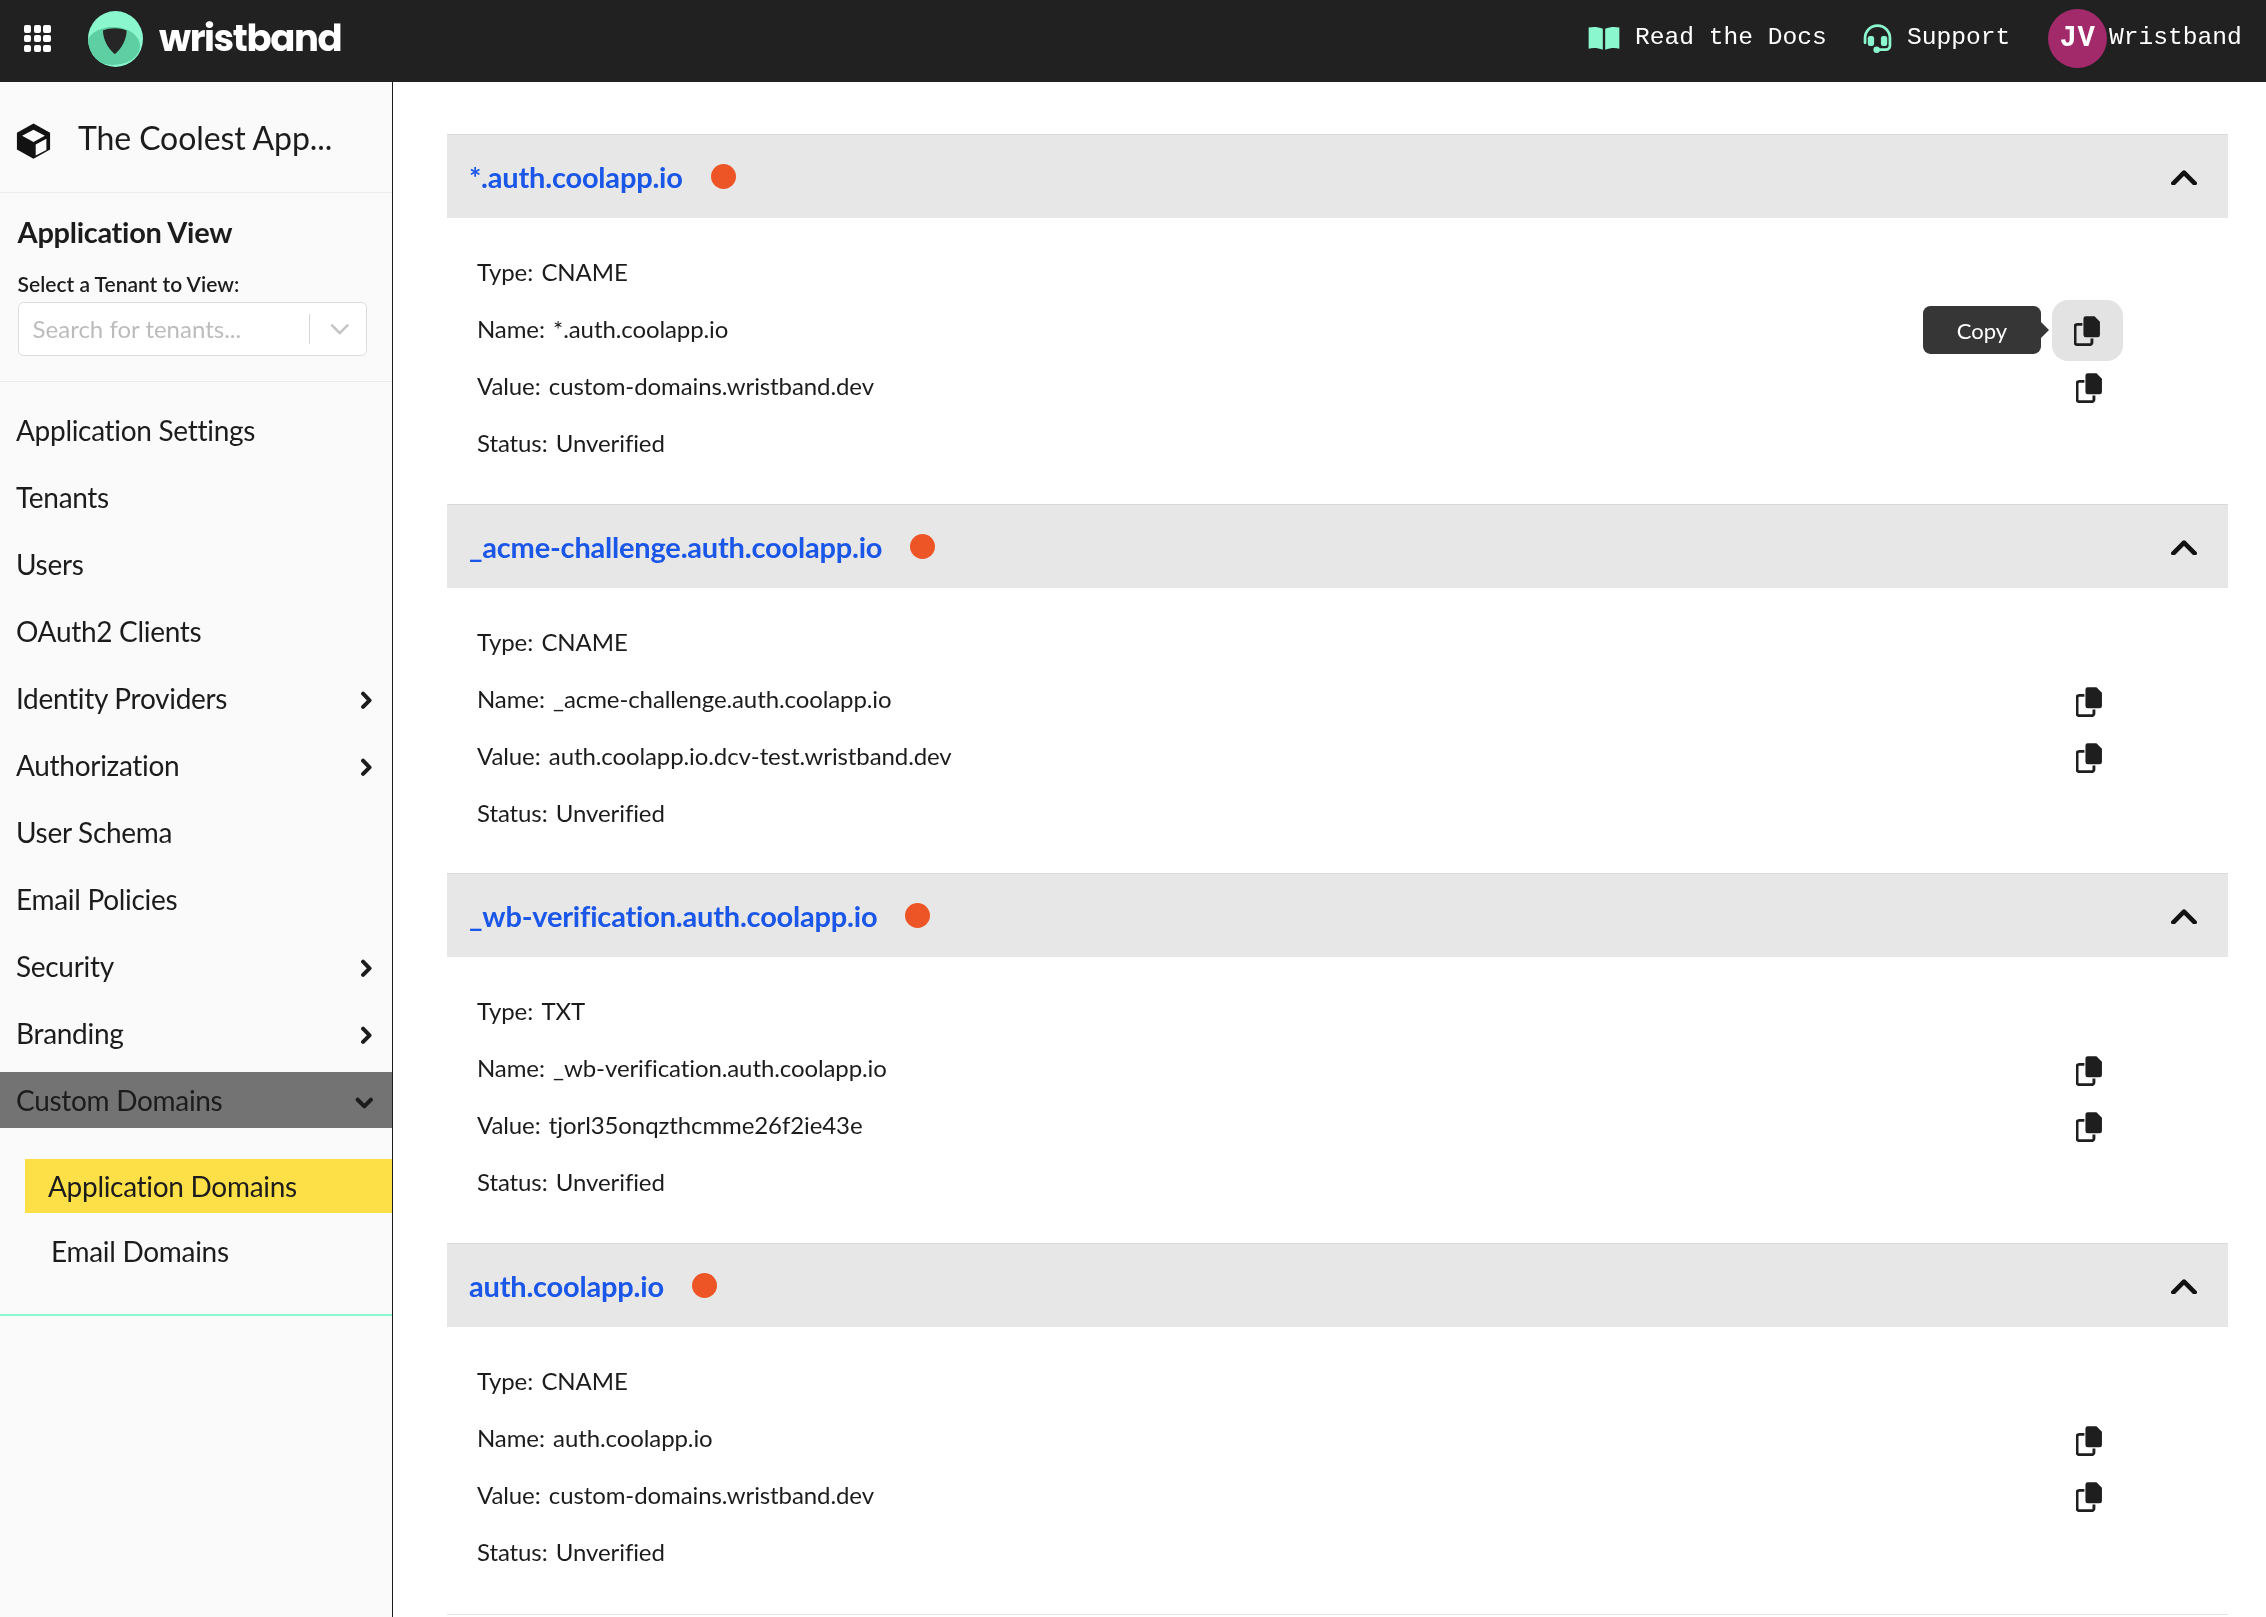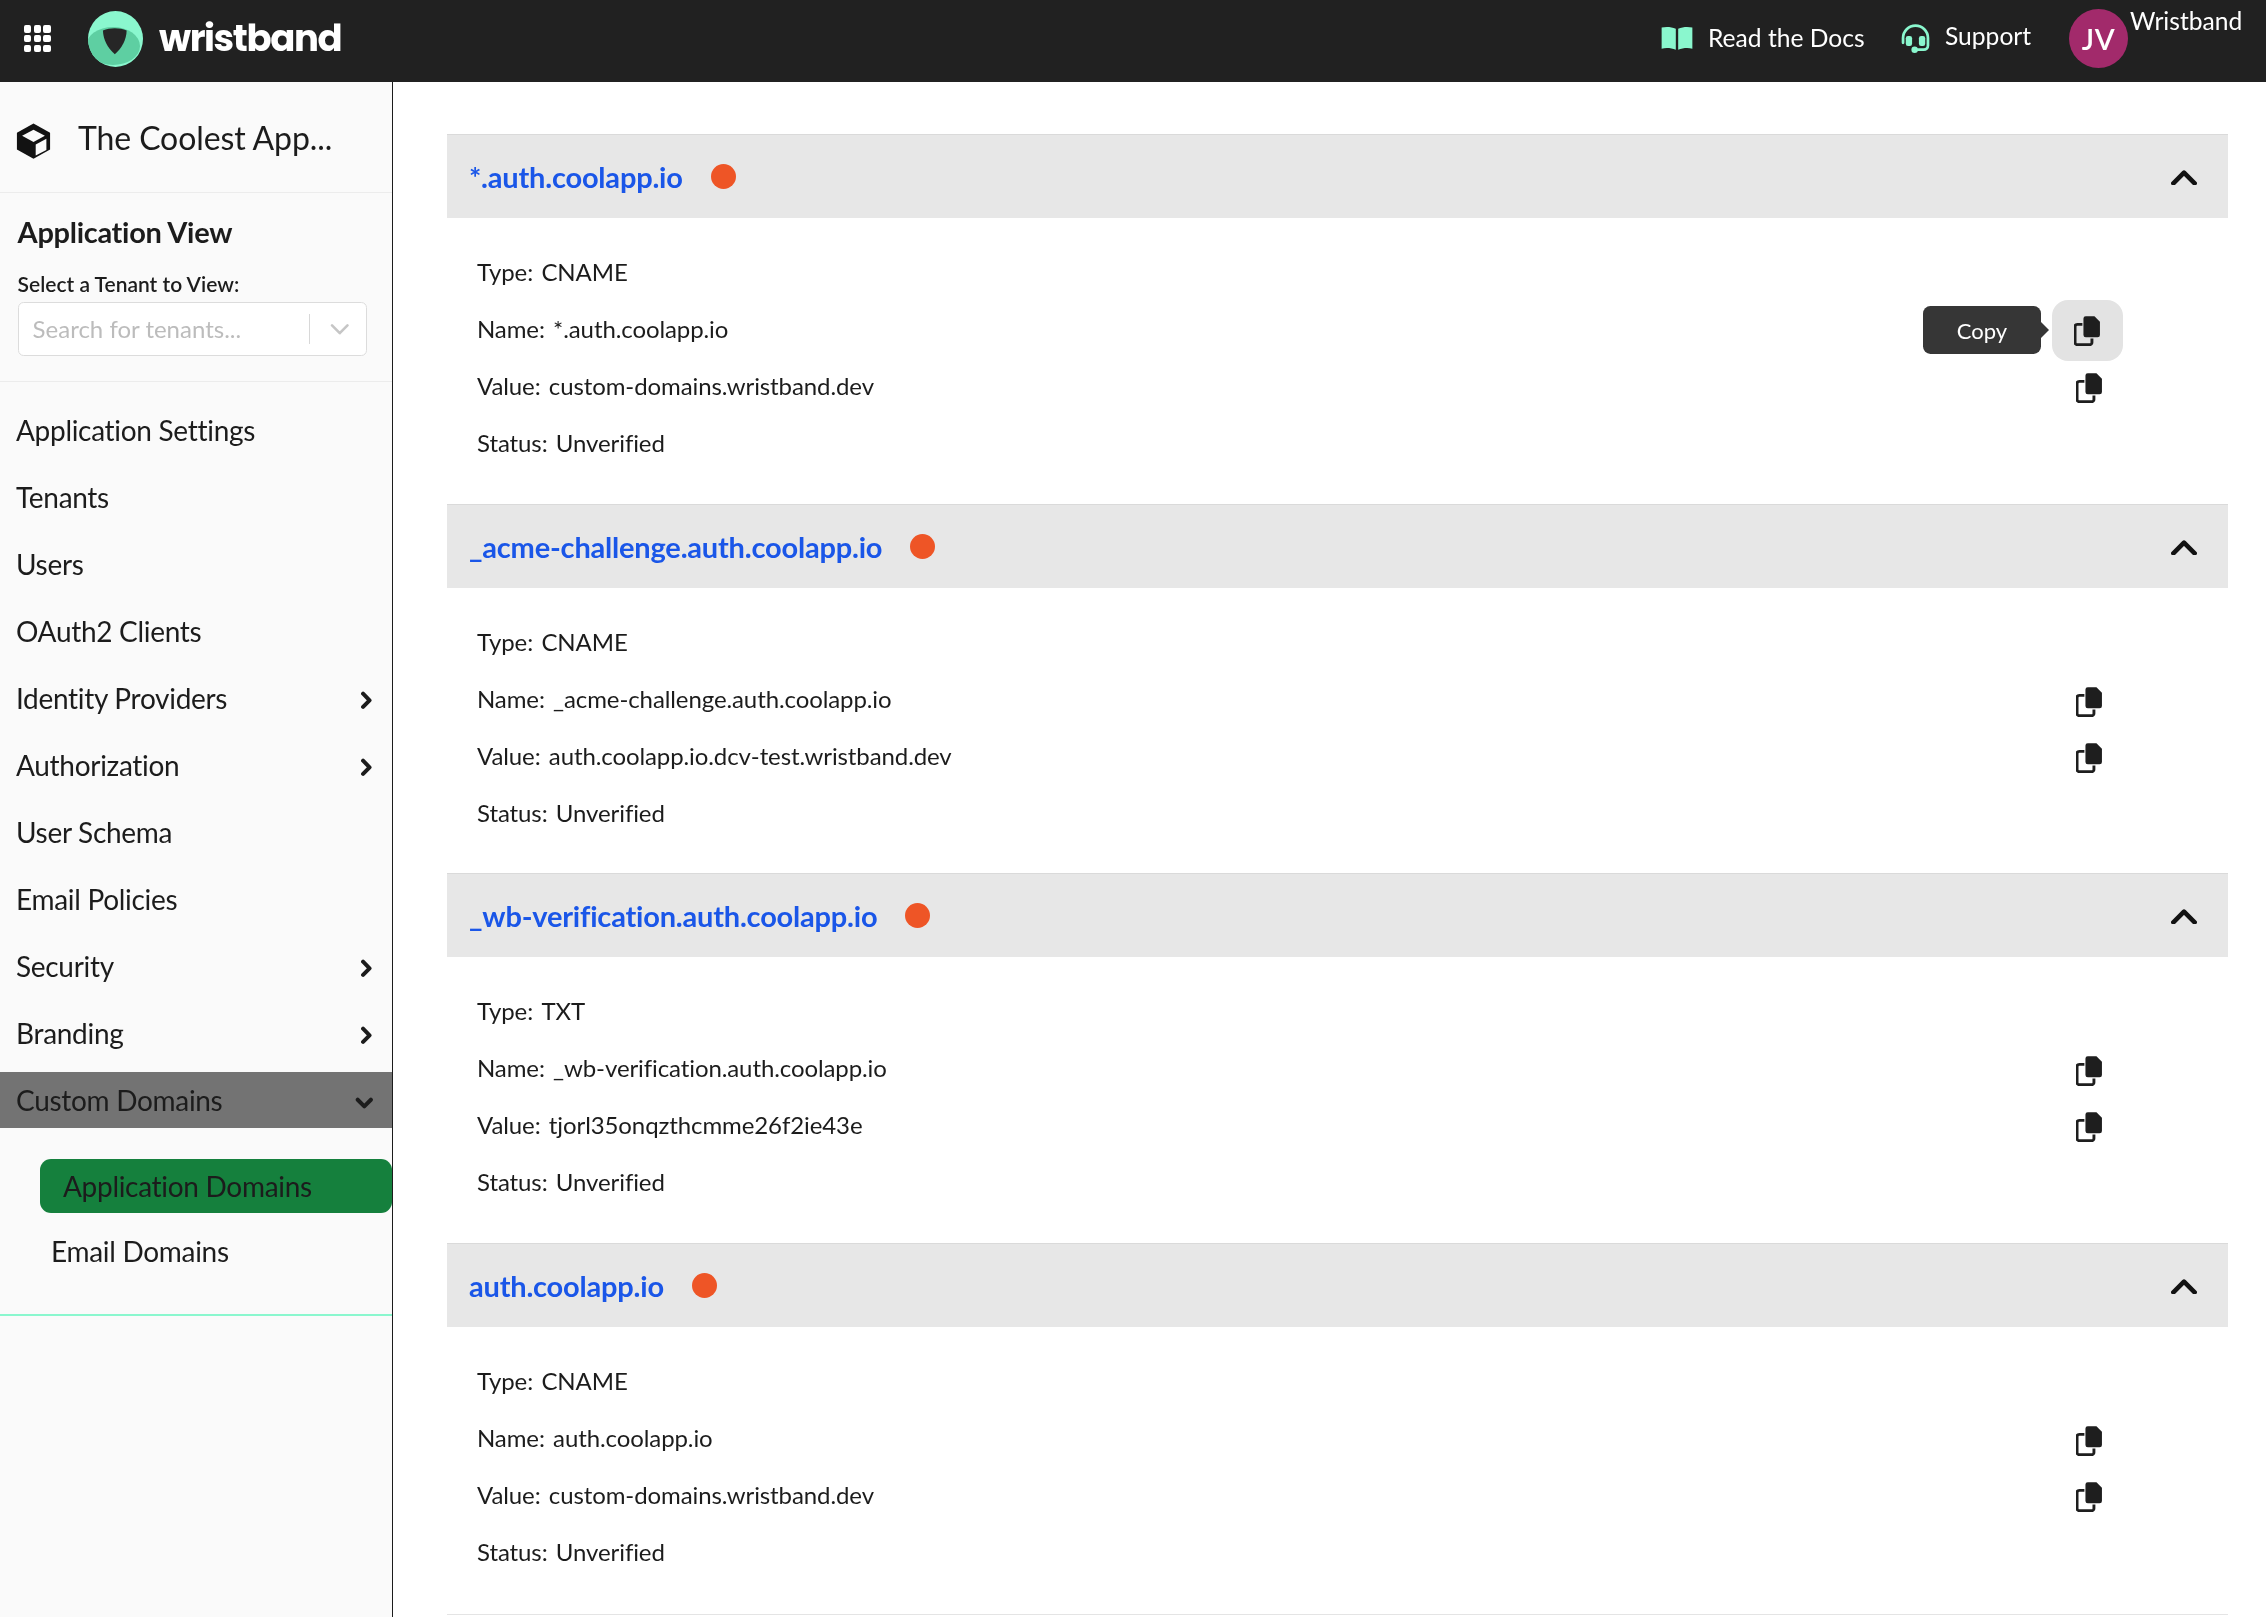--- a/index.html
+++ b/index.html
@@ -17,22 +17,22 @@
   .apps-btn i{background:#fff;border-radius:1.9px;display:block;}
   .brand{display:flex;align-items:center;margin-left:37px;gap:16px;cursor:pointer;margin-bottom:4.6px;}
   .logo-circle{position:relative;display:block;width:55px;height:56px;border-radius:50%;
     background:#8AF7CE;overflow:hidden;}
   .logo-ell{position:absolute;left:-1.9px;top:16.7px;width:54px;height:38px;border-radius:50%;
     background:#5ECFA2;}
   .logo-shield{position:absolute;left:0;top:0;}
   .brand-name{color:#fff;font-size:37px;font-weight:700;letter-spacing:-1.4px;line-height:1;
     font-family:"Poppins","Lato","Liberation Sans",sans-serif;}
   .topright{margin-left:auto;display:flex;align-items:center;margin-right:25px;margin-bottom:4.6px;}
-  .tr-item{display:flex;align-items:flex-start;gap:15px;color:#fff;font-size:24.6px;
-    margin-left:36px;cursor:pointer;line-height:1;}
+  .tr-item{display:flex;align-items:center;gap:15px;color:#fff;font-size:24.6px;
+    margin-left:36px;cursor:pointer;line-height:1;font-family:Liberation Mono, monospace;}
   .tr-item.user{gap:2px;margin-left:38px;}
   .avatar{width:59px;height:59px;border-radius:50%;background:#A22A6B;color:#fff;
     display:flex;align-items:center;justify-content:center;font-size:29px;font-weight:600;
     letter-spacing:0.5px;flex:0 0 59px;}
 
   
   .shell{display:flex;height:1536px;}
   .sidebar{width:393px;background:#FAFAFA;border-right:0.9px solid #1c1c1c;
     flex:0 0 393px;}
   .main{flex:1;background:#fff;padding-top:52px;}
@@ -54,21 +54,21 @@
   .nav{padding-top:14px;}
   .nav-item{display:flex;align-items:center;height:67px;font-size:28px;
     color:#1c1c1c;text-decoration:none;cursor:pointer;letter-spacing:-0.3px;}
   .nav-item > .inner{display:flex;align-items:center;flex:1;height:56px;padding:0 16px;}
   .nav-item .ch{margin-left:auto;margin-right:2.8px;display:flex;align-items:center;margin-top:6.5px;}
   .nav-item.active > .inner{background:#737373;}
   .subnav{padding-top:20.4px;padding-bottom:0;}
   .sub-item{display:flex;align-items:center;height:65px;font-size:28px;
     color:#1c1c1c;text-decoration:none;cursor:pointer;letter-spacing:-0.3px;}
   .sub-item > .inner{display:flex;align-items:center;flex:1;height:54px;padding-left:51px;}
-  .sub-item.active > .inner{background:#15803d;margin-left:40px;padding-left:23px;border-radius:11px;}
+  .sub-item.active > .inner{background:#fde047;margin-left:25px;padding-left:23px;}
   .green-rule{height:1.9px;background:#8AF7CE;margin-top:31px;}
 
   
   .acc{margin:0 39px 0 54px;position:relative;}
   .acc-head{background:#E7E7E7;height:84px;display:flex;align-items:center;
     padding-left:22px;border-top:0.9px solid #dadada;cursor:pointer;}
   .acc-head .dlink{color:#1A56E8;font-size:29px;font-weight:700;text-decoration:none;
     letter-spacing:-0.2px;}
   .dot{width:25px;height:25px;border-radius:50%;background:#EE5526;margin-left:28px;
     flex:0 0 25px;}

